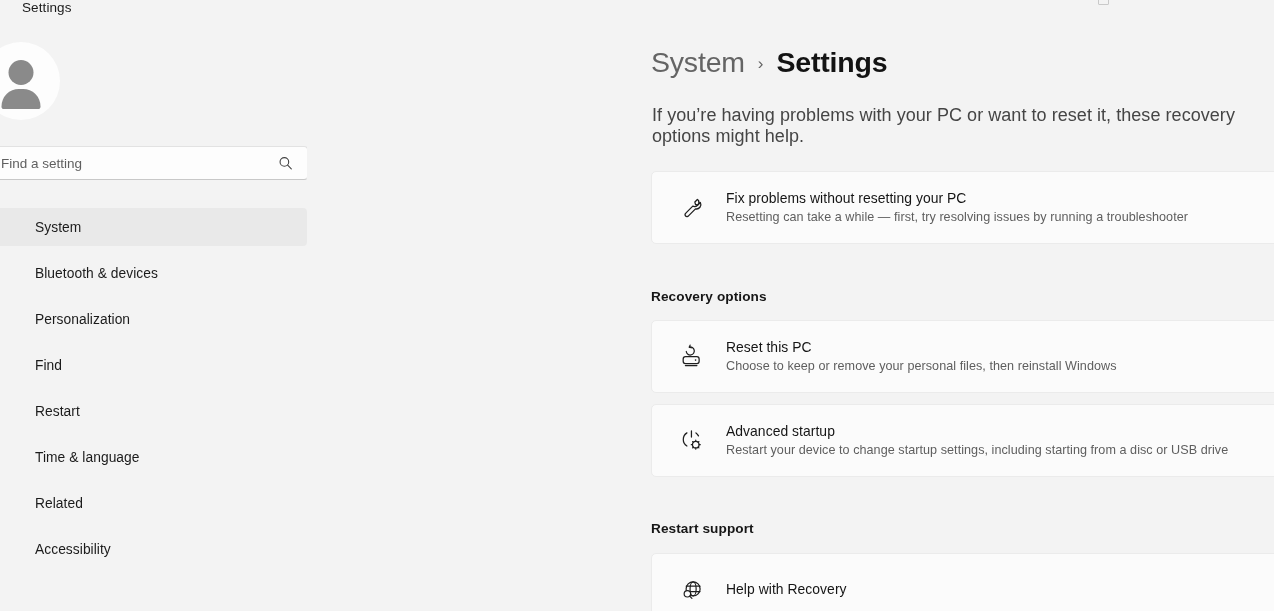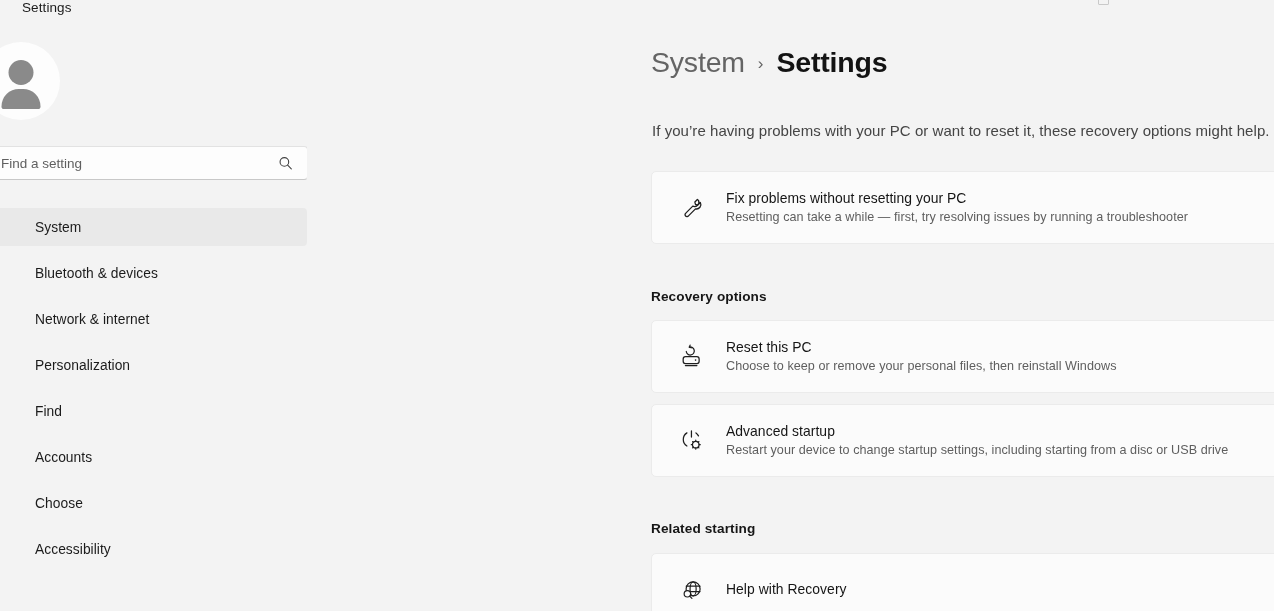--- a/index.html
+++ b/index.html
@@ -210,22 +210,22 @@
   .crumb-current {
     font-size: 28.5px;
     font-weight: bold;
     color: #131313;
     letter-spacing: -0.2px;
   }
 
   .page-desc {
     position: absolute;
     left: 345px;
-    top: 122px;
-    font-size: 15px;
+    top: 105px;
+    font-size: 18px;
     color: #454545;
     letter-spacing: 0.05px;
   }
 
   .card {
     position: absolute;
     left: 344px;
     width: 930px;
     background: #fbfbfb;
     border: 1px solid #ebebeb;
@@ -318,33 +318,33 @@
     </div>
 
     <nav class="nav">
       <div class="nav-item selected">
         <span class="nav-label">System</span>
       </div>
       <div class="nav-item">
         <span class="nav-label">Bluetooth &amp; devices</span>
       </div>
       <div class="nav-item">
-        <span class="nav-label">Network &amp; internet</span>
-      </div>
-      <div class="nav-item">
         <span class="nav-label">Personalization</span>
       </div>
       <div class="nav-item">
         <span class="nav-label">Find</span>
       </div>
       <div class="nav-item">
-        <span class="nav-label">Accounts</span>
-      </div>
-      <div class="nav-item">
-        <span class="nav-label">Choose</span>
+        <span class="nav-label">Restart</span>
+      </div>
+      <div class="nav-item">
+        <span class="nav-label">Time &amp; language</span>
+      </div>
+      <div class="nav-item">
+        <span class="nav-label">Related</span>
       </div>
       <div class="nav-item">
         <span class="nav-label">Accessibility</span>
       </div>
     </nav>
   </div>
 
   <div class="content">
 
     <div class="breadcrumb">
@@ -397,21 +397,21 @@
           <path d="M16.4 12.6v1.1M16.4 20.9v1.1M11.7 17.3h1.2M19.9 17.3h1.2M13.1 14.0l.85.85M18.85 19.75l.85.85M19.7 14.0l-.85.85M13.95 19.75l-.85.85" stroke-width="1.15"></path>
         </svg>
       </span>
       <div class="card-text">
         <div class="card-title">Advanced startup</div>
         <div class="card-sub">Restart your device to change startup settings, including starting from a disc or USB drive</div>
       </div>
 
     </div>
 
-    <div class="section-heading" id="heading-related-support">Related starting</div>
+    <div class="section-heading" id="heading-related-support">Restart support</div>
 
     <div class="card" id="card-help">
       <span class="card-icon">
         <svg viewBox="0 0 26 26" width="24" height="24" fill="none" stroke="currentColor" stroke-width="1.3" stroke-linecap="round" stroke-linejoin="round">
           <circle cx="14.2" cy="11.8" r="7.6"></circle>
           <ellipse cx="14.2" cy="11.8" rx="3.3" ry="7.6"></ellipse>
           <line x1="6.8" y1="8.9" x2="21.6" y2="8.9"></line>
           <line x1="6.8" y1="14.7" x2="21.6" y2="14.7"></line>
           <circle cx="8.0" cy="17.1" r="3.5" fill="#fbfbfb"></circle>
           <line x1="10.5" y1="19.7" x2="12.9" y2="22.1"></line>

